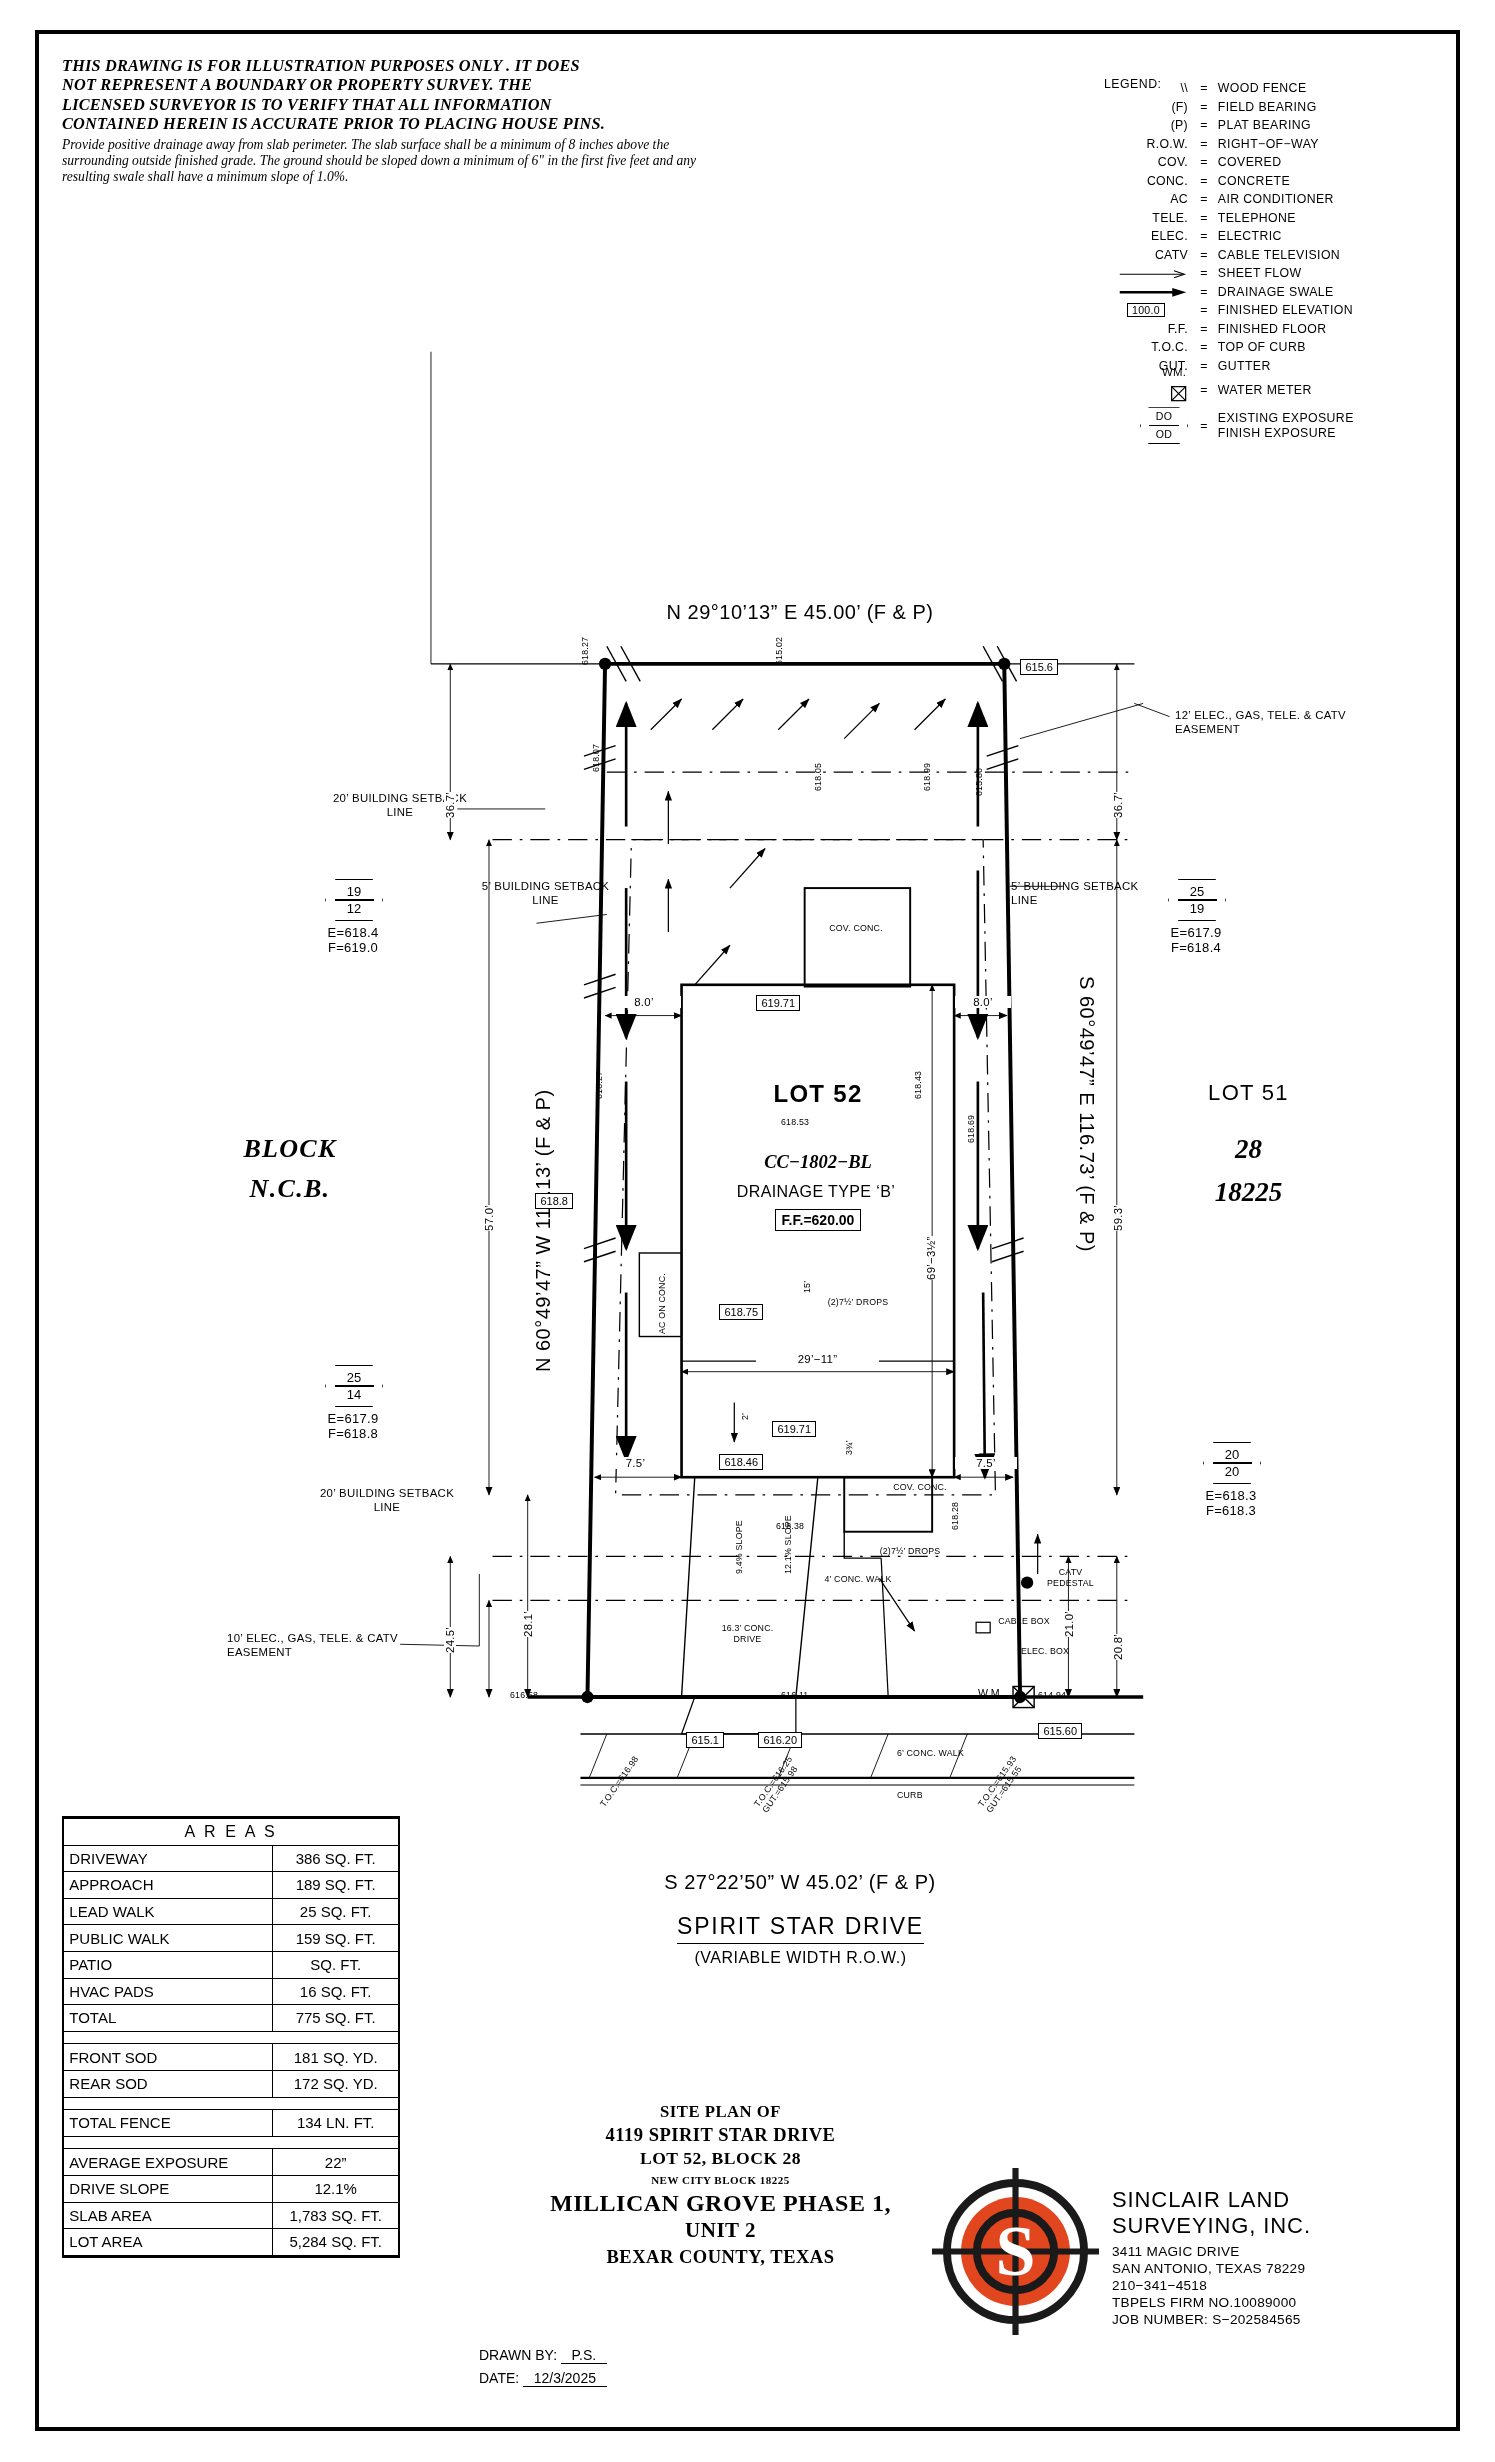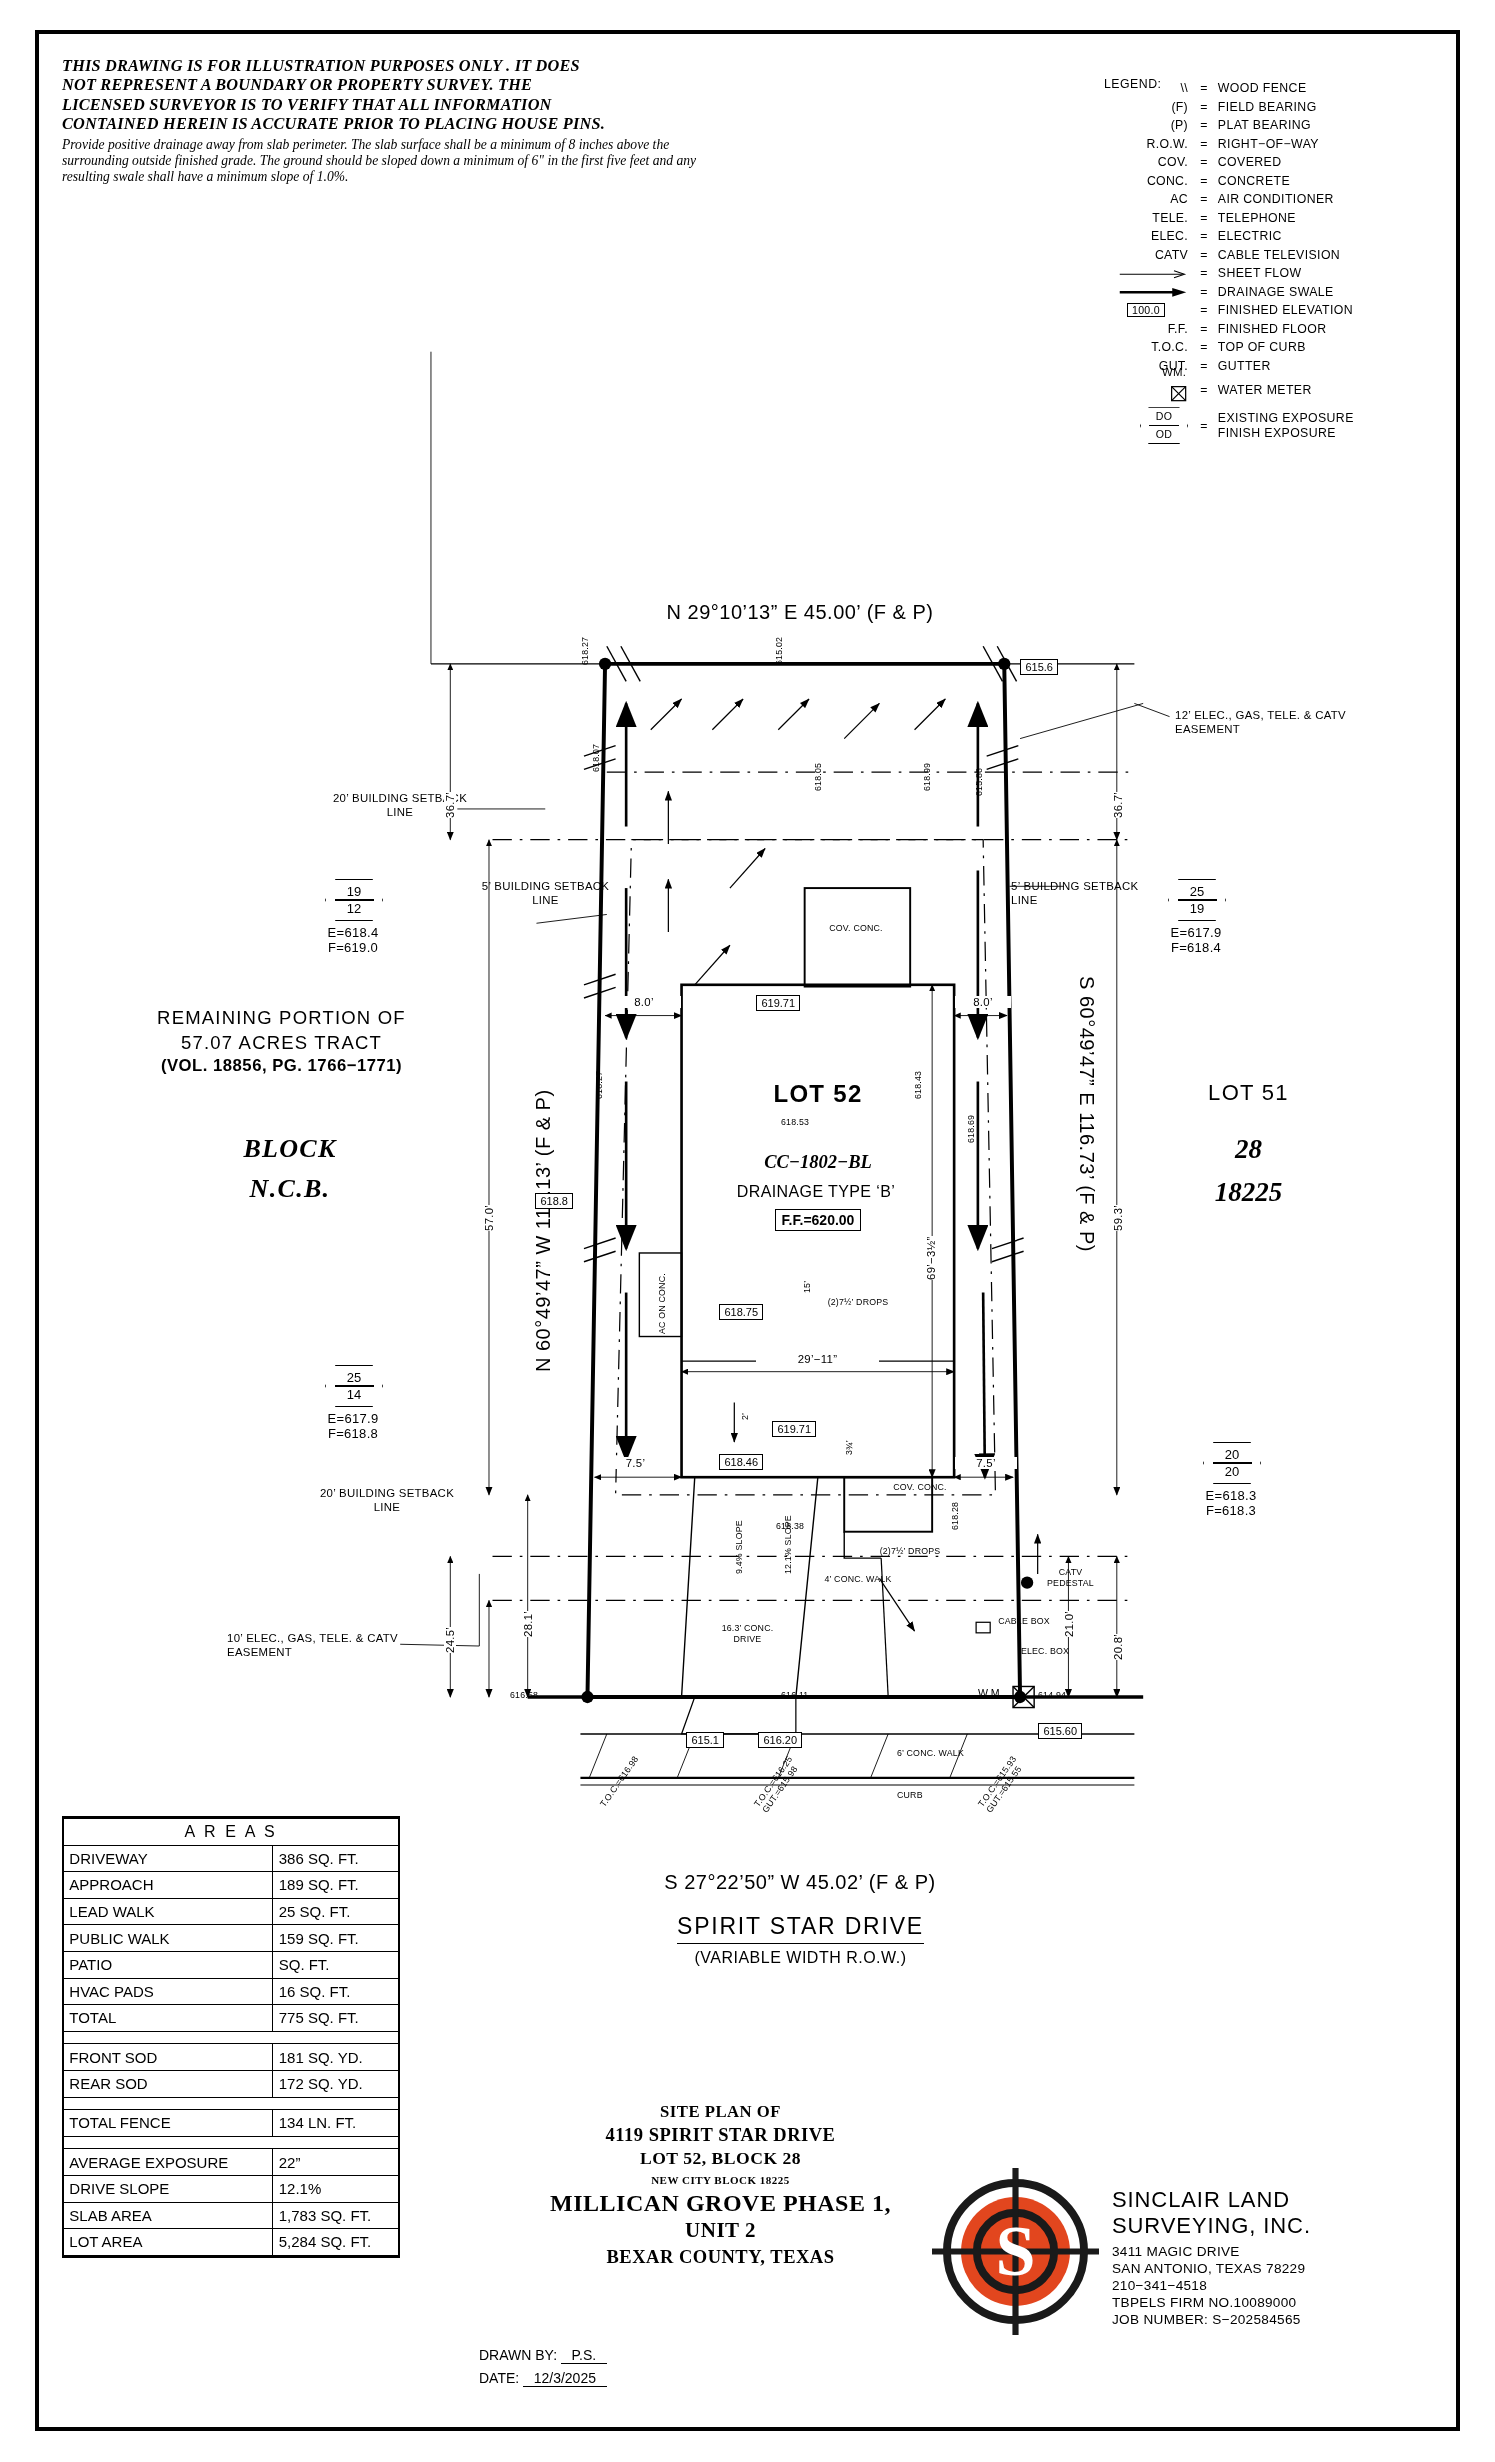--- a/index.html
+++ b/index.html
@@ -41,21 +41,21 @@
   .hexline{width:39px;height:1.4px;background:#000;margin:1.8px 0;}
 
   .vt{transform:rotate(-90deg);transform-origin:left top;white-space:nowrap;}
   .vt2{transform:rotate(90deg);transform-origin:left top;white-space:nowrap;}
   .rot45{transform:rotate(-55deg);transform-origin:left top;white-space:nowrap;}
 
   
   #areas{left:62px;top:1816px;width:334px;border:2.2px solid #000;border-collapse:collapse;}
   #areas table{border-collapse:collapse;width:100%;font-family:"Liberation Sans",sans-serif;font-size:15px;}
   #areas td{border-top:1.3px solid #000;border-bottom:1.3px solid #000;padding:1.8px 5.3px;height:22px;}
-  #areas td.v{text-align:left;border-left:1.3px solid #000;width:114px;}
+  #areas td.v{text-align:center;border-left:1.3px solid #000;width:114px;}
   #areas tr.hdr td{text-align:center;font-size:16px;letter-spacing:2.6px;border-left:none;}
   #areas tr.gap td{height:8px;border-top:none;border-bottom:none;}
 
   
   #titleblk{left:492px;top:2102px;width:457px;text-align:center;font-family:"Liberation Serif",serif;font-weight:bold;}
   #titleblk div{letter-spacing:0.5px;}
 
   #drawn{left:479px;top:2344px;font-family:"Liberation Sans",sans-serif;font-size:14px;line-height:23px;}
   #drawn .u{border-bottom:1.4px solid #000;padding:0 10.6px;}
 
@@ -363,25 +363,20 @@
   </div>
 
   <div class="abs" style="left:532px;top:1372px;">
     <div class="vt" style="font-size:20px;letter-spacing:0.5px;">N 60°49’47” W 118.13’ (F &amp; P)</div>
   </div>
 
   <div class="abs" style="left:1098px;top:976px;">
     <div class="vt2" style="font-size:20px;letter-spacing:0.5px;">S 60°49’47” E 116.73’ (F &amp; P)</div>
   </div>
 
-  <div class="abs c" style="left:97px;top:1007px;width:369px;">
-    <div style="font-size:18.5px;letter-spacing:1.2px;">REMAINING PORTION OF</div>
-    <div style="font-size:18.5px;letter-spacing:1.2px;margin-top:2.6px;">57.07 ACRES TRACT</div>
-    <div style="font-size:16.7px;letter-spacing:0.5px;margin-top:2.6px;font-weight:bold;">(VOL. 18856, PG. 1766−1771)</div>
-  </div>
   <div class="abs c serif ital b" style="left:167px;top:1134px;width:246px;font-size:26px;letter-spacing:1.3px;">BLOCK</div>
   <div class="abs c serif ital b" style="left:167px;top:1174px;width:246px;font-size:26px;letter-spacing:1.3px;">N.C.B.</div>
 
   <div class="abs c" style="left:1143px;top:1080px;width:211px;font-size:22px;letter-spacing:1.3px;">LOT 51</div>
   <div class="abs c serif ital b" style="left:1143px;top:1134px;width:211px;font-size:27px;">28</div>
   <div class="abs c serif ital b" style="left:1143px;top:1177px;width:211px;font-size:27px;">18225</div>
 
   <div class="abs c" style="left:695px;top:1080px;width:246px;font-size:24px;font-weight:bold;letter-spacing:1.3px;">LOT 52</div>
   <div class="abs c serif ital b" style="left:695px;top:1152px;width:246px;font-size:18.5px;">CC−1802−BL</div>
   <div class="abs c" style="left:684px;top:1183px;width:264px;font-size:16px;letter-spacing:0.4px;">DRAINAGE  TYPE  ‘B’</div>

